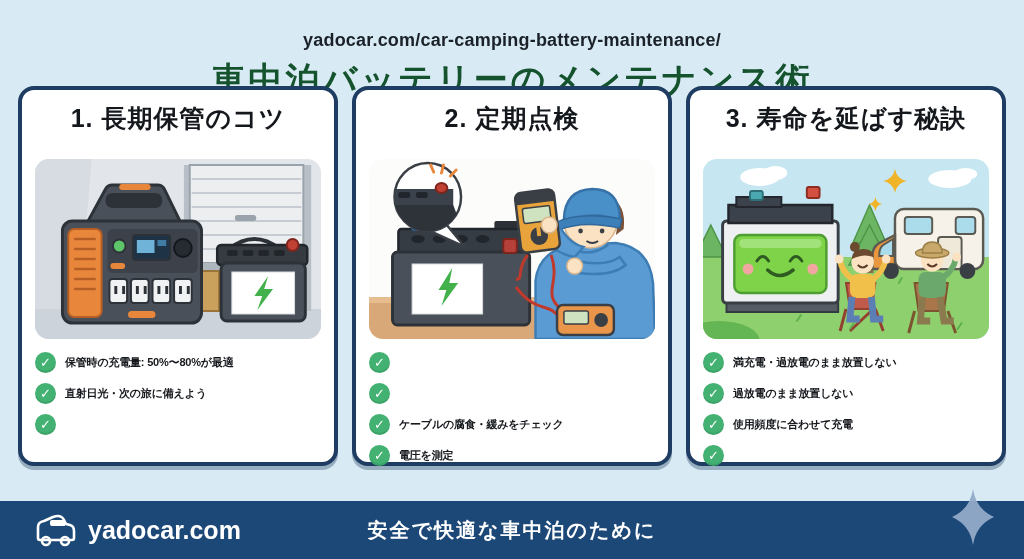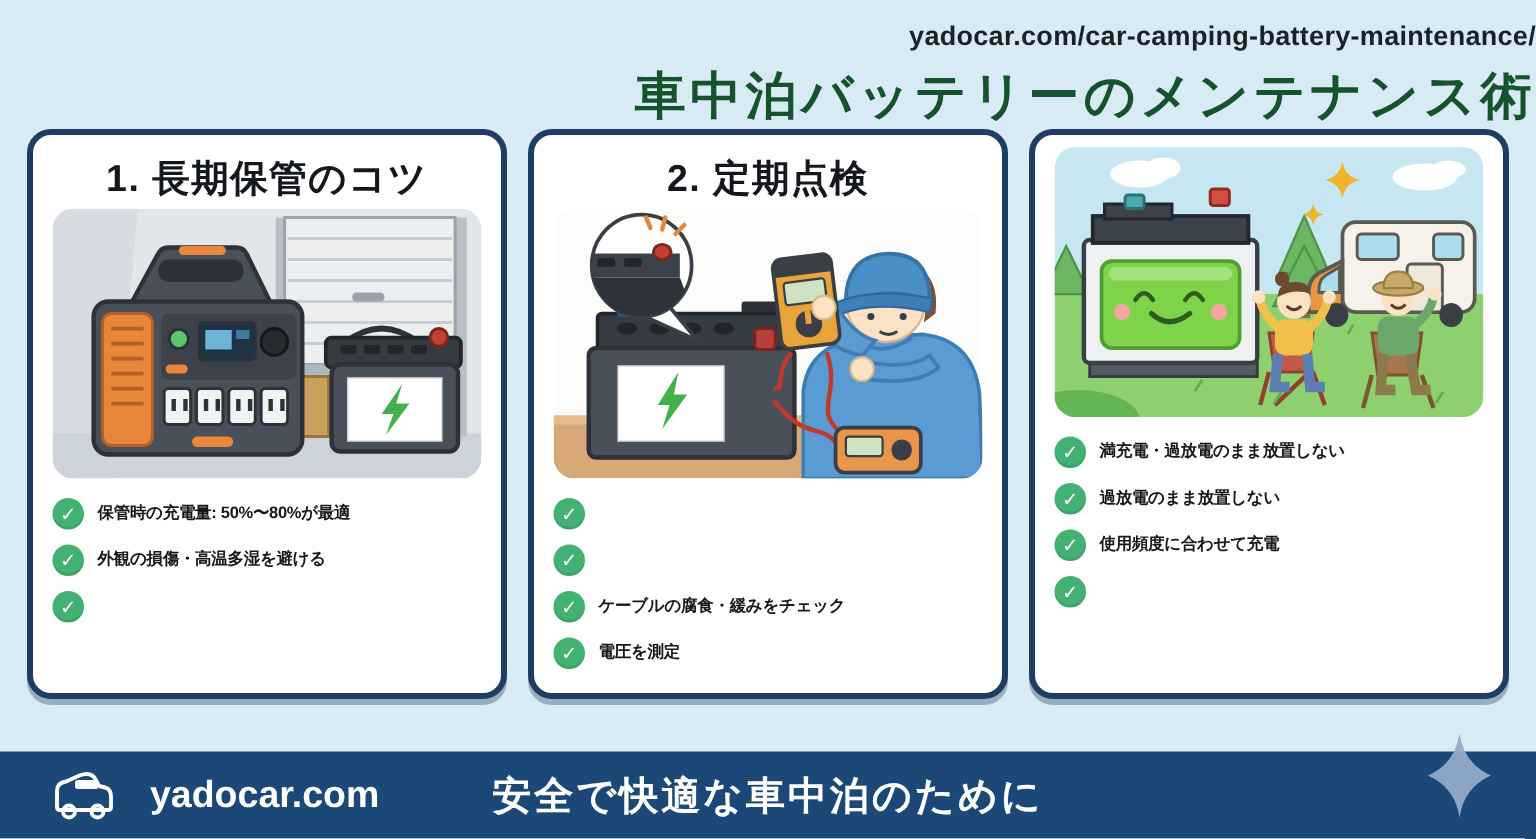--- a/index.html
+++ b/index.html
@@ -5,52 +5,52 @@
   * { margin:0; padding:0; box-sizing:border-box; }
   html,body { width:1024px; height:559px; }
   body {
     font-family:"Liberation Sans","DejaVu Sans",sans-serif;
     background:#d8eaf3;
     overflow:hidden;
   }
   .page { width:1024px; height:559px; position:relative; display:flex; flex-direction:column; }
 
   
-  header { height:86px; text-align:right; padding-top:14px; }
+  header { height:86px; text-align:center; padding-top:30px; }
   .url { font-size:18px; font-weight:700; color:#1b2129; letter-spacing:.2px; }
   .title { font-size:34px; font-weight:900; color:#14532d; letter-spacing:3px; margin-top:6px; }
 
   
   .panels { display:flex; gap:14px; padding:0 18px; height:380px; }
   .panel {
     flex:1 1 0; background:#ffffff; border:4px solid #1f3d62; border-radius:16px;
     box-shadow:0 4px 0 rgba(31,61,98,.35);
     padding:8px 13px 10px; display:flex; flex-direction:column;
   }
-  .panel-title { font-size:25px; font-weight:800; color:#14181d; text-align:center; margin:4px 0 4px; letter-spacing:1px; }
+  .panel-title { font-size:25px; font-weight:800; color:#14181d; text-align:center; margin:4px 0 24px; letter-spacing:1px; }
   .illus { height:180px; border-radius:14px; overflow:hidden; flex:0 0 auto; }
   .illus svg { display:block; width:100%; height:100%; }
   .checklist { list-style:none; margin-top:13px; }
   .checklist li { display:flex; align-items:flex-start; gap:9px; margin-bottom:10px; }
   .check {
     flex:0 0 auto; width:21px; height:21px; border-radius:50%;
     background:#42b171; color:#ffffff; font-size:13px; font-weight:900;
     display:flex; align-items:center; justify-content:center; margin-top:0;
     box-shadow:inset 0 -2px 0 rgba(0,0,0,.08);
   }
   .itxt { font-size:11px; font-weight:700; color:#15181c; line-height:21px; letter-spacing:-.2px; white-space:nowrap; }
 
   
   footer {
     margin-top:auto; height:58px; background:#1c4878; position:relative;
     display:flex; align-items:center; color:#ffffff;
   }
-  .brand { position:absolute; left:34px; display:flex; align-items:center; gap:24px; }
+  .brand { position:absolute; left:34px; display:flex; align-items:center; gap:12px; }
   .brand-name { font-size:25px; font-weight:700; color:#ffffff; }
-  .tagline { width:100%; text-align:center; font-size:26px; font-weight:800; letter-spacing:2px; }
+  .tagline { width:100%; text-align:center; font-size:20px; font-weight:800; letter-spacing:2px; }
   .sparkle { position:absolute; right:28px; top:-14px; width:46px; height:60px; }
 </style>
 </head>
 <body>
 
 <div class="page">
 
   <header>
     <div class="url">yadocar.com/car-camping-battery-maintenance/</div>
     <h1 class="title">車中泊バッテリーのメンテナンス術</h1>
@@ -134,21 +134,21 @@
           <polygon points="238,117 224,137 232,137 227,151 243,130 234,130" fill="#43b14b"></polygon>
         </svg>
       </div>
       <ul class="checklist">
         <li>
           <span class="check">✓</span>
           <span class="itxt">保管時の充電量: 50%〜80%が最適</span>
         </li>
         <li>
           <span class="check">✓</span>
-          <span class="itxt">外観の損傷・高温多湿を避ける</span>
+          <span class="itxt">直射日光・次の旅に備えよう</span>
         </li>
         <li>
           <span class="check">✓</span>
         </li>
       </ul>
     </section>
 
     <section class="panel">
       <h2 class="panel-title">2. 定期点検</h2>
       <div class="illus">
@@ -234,20 +234,21 @@
           <span class="itxt">ケーブルの腐食・緩みをチェック</span>
         </li>
         <li>
           <span class="check">✓</span>
           <span class="itxt">電圧を測定</span>
         </li>
       </ul>
     </section>
 
     <section class="panel">
+      <h2 class="panel-title">3. 寿命を延ばす秘訣</h2>
       <div class="illus">
         <svg viewBox="0 0 292 180" preserveAspectRatio="none">
           <rect width="292" height="180" fill="#c6e7f2"></rect>
           <g fill="#ffffff">
             <ellipse cx="58" cy="18" rx="20" ry="9"></ellipse>
               <ellipse cx="74" cy="14" rx="12" ry="7"></ellipse>
             <ellipse cx="252" cy="20" rx="22" ry="9"></ellipse>
               <ellipse cx="268" cy="15" rx="12" ry="6"></ellipse>
           </g>
           <rect y="98" width="292" height="82" fill="#8fd06e"></rect>

